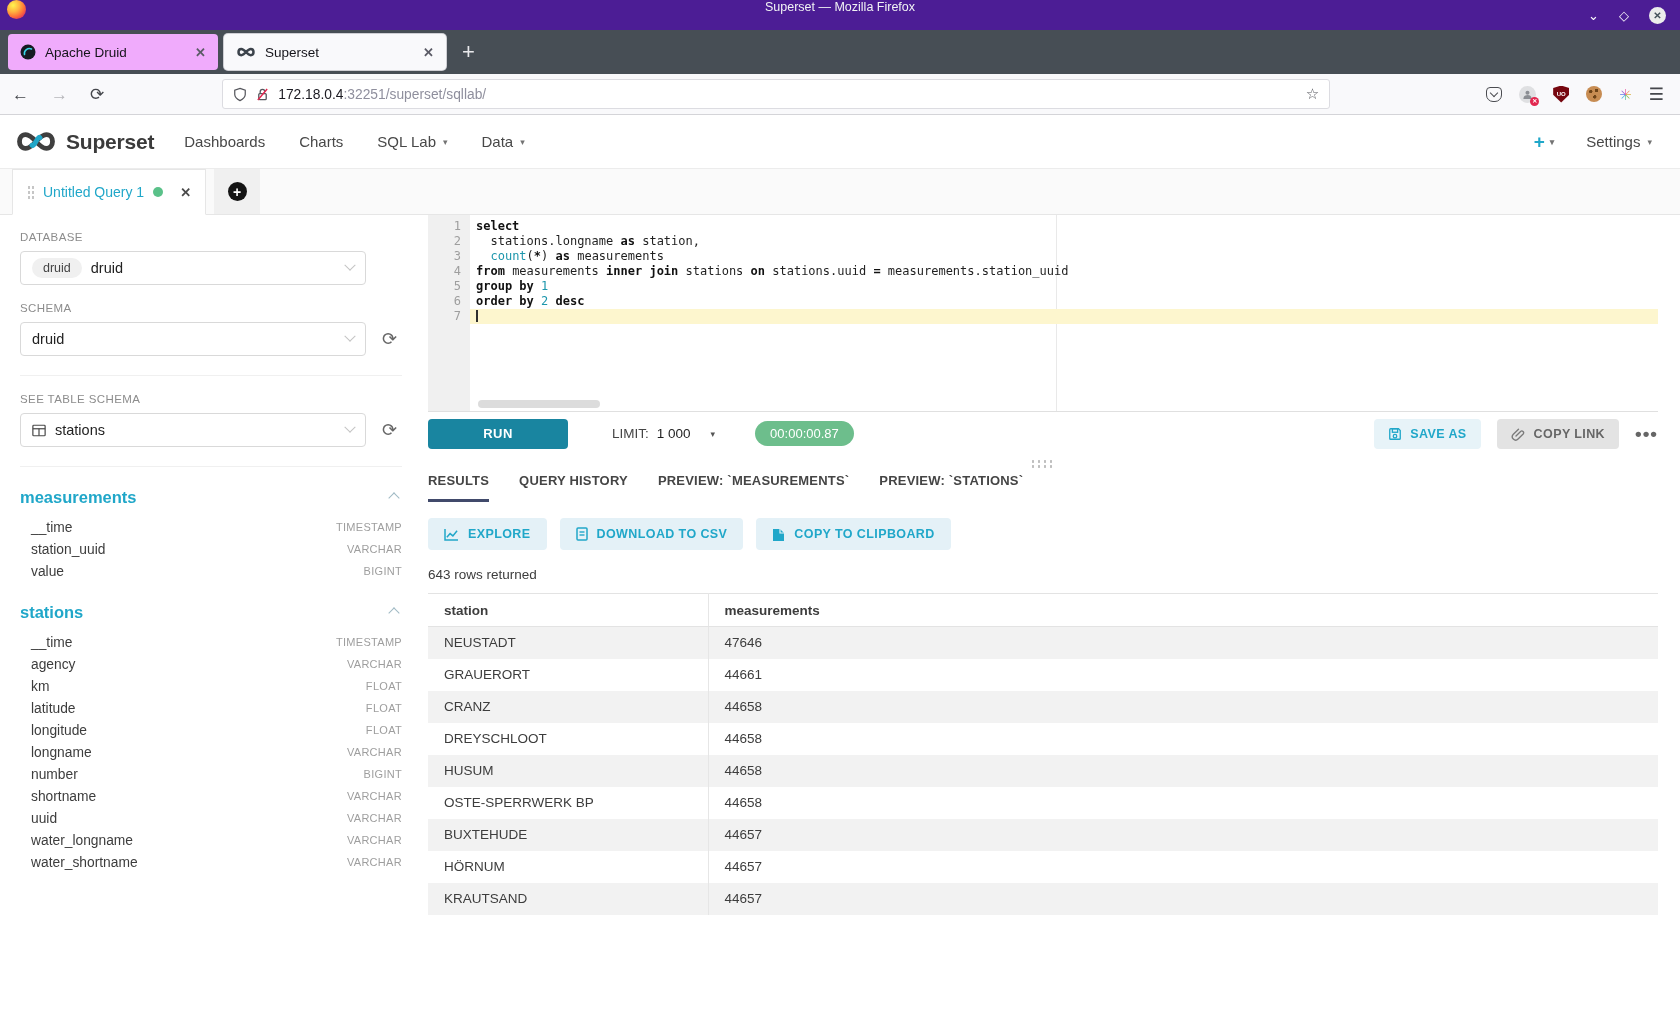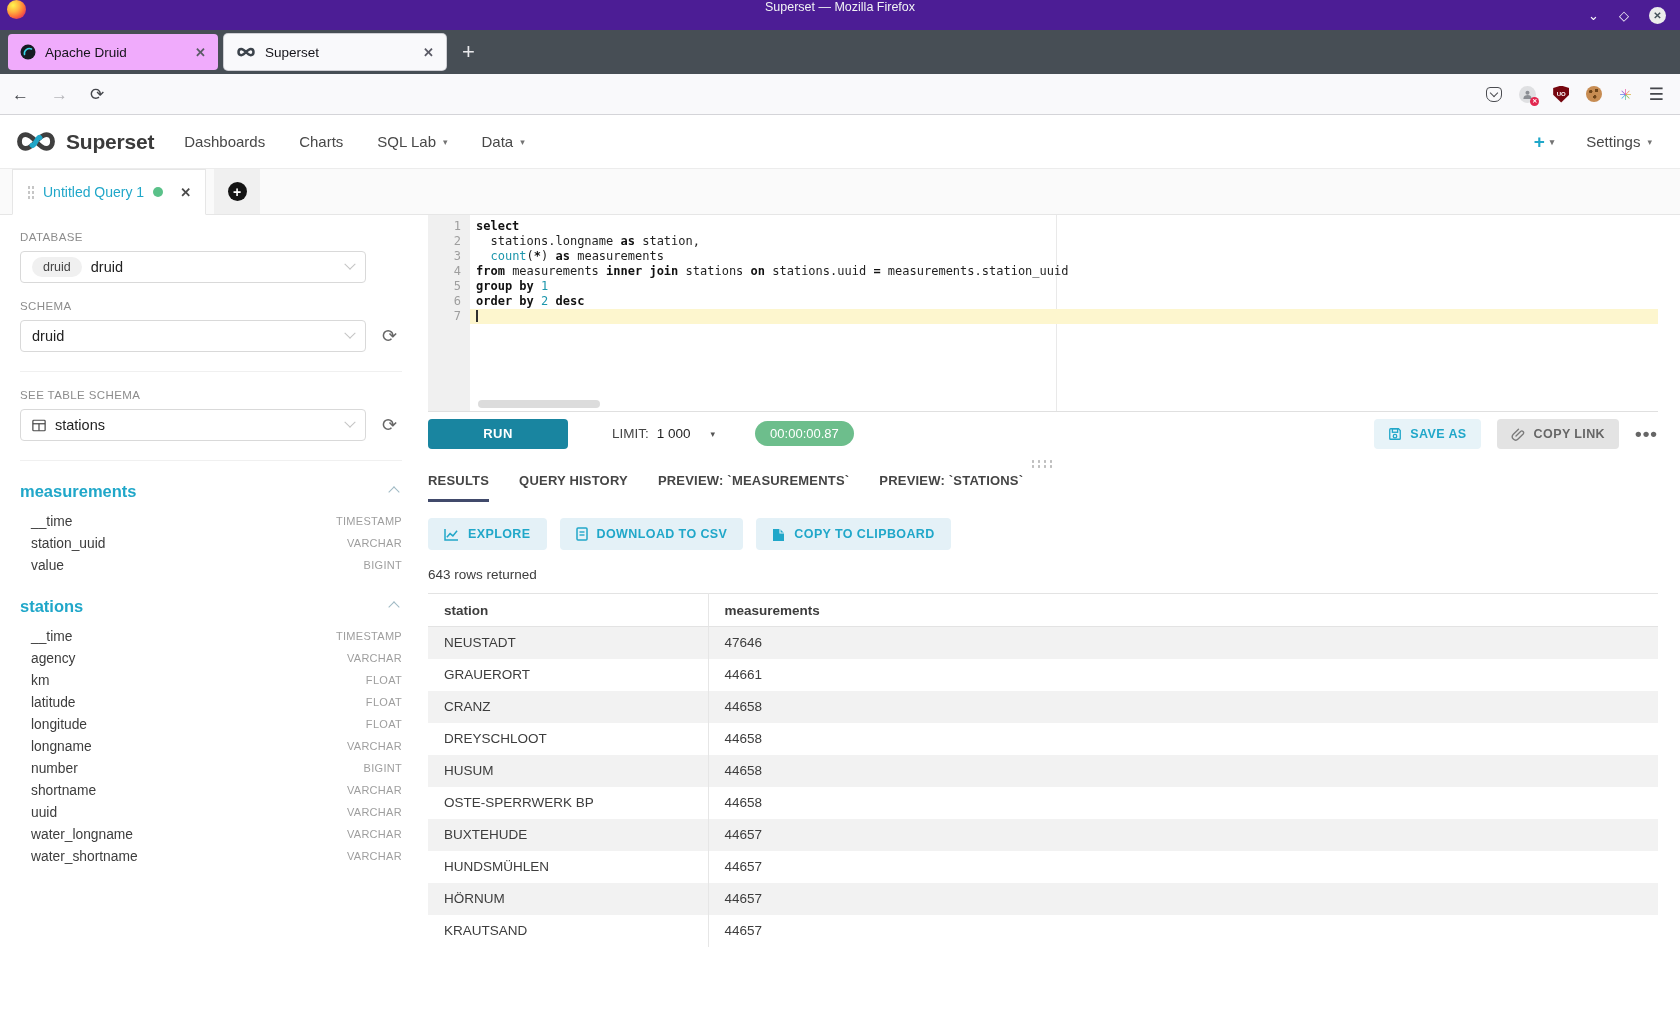--- a/index.html
+++ b/index.html
@@ -63,21 +63,21 @@
   .dot-green { width:10px; height:10px; border-radius:50%; background:#5ac189; }
   .qtab-close { color:#4a4a4a; font-size:13px; font-weight:700; margin-left:8px; }
   .plus-tab { width:46px; background:#f0f0f0; display:flex; align-items:center; justify-content:center; margin-left:8px; }
   .plus-circle { width:19px; height:19px; border-radius:50%; background:#141414; color:#fff; font-size:14px; font-weight:700; display:flex; align-items:center; justify-content:center; line-height:0; }
 
   
   .main { flex:1; display:flex; min-height:0; }
   .sidebar { width:420px; flex:0 0 auto; padding:16px 18px 0 20px; overflow:hidden; }
   .side-label { font-size:11.5px; color:#8c8c8c; letter-spacing:.4px; margin-bottom:8px; }
   .select-row { display:flex; align-items:center; gap:16px; }
-  .select { width:346px; height:32px; border:1px solid #d9d9d9; border-radius:4px; background:#fff; display:flex; align-items:center; padding:10px 11px; font-size:14.5px; color:#222; gap:9px; }
+  .select { width:346px; height:32px; border:1px solid #d9d9d9; border-radius:4px; background:#fff; display:flex; align-items:center; padding:16px 11px; font-size:14.5px; color:#222; gap:9px; }
   .sel-chev { margin-left:auto; width:8px; height:8px; border-right:1.5px solid #c4c4c4; border-bottom:1.5px solid #c4c4c4; transform:rotate(45deg) translate(-2px,-2px); }
   .tag { background:#f0f0f0; border-radius:11px; padding:3px 11px; font-size:12.5px; color:#444; }
   .refresh { color:#666; font-size:18px; line-height:1; }
   .divider { height:1px; background:#f0f0f0; margin-top:19px; }
   .sec-gap { margin-top:17px; }
   .tbl { margin-top:21px; }
   .tbl-head { display:flex; align-items:center; justify-content:space-between; margin-bottom:9px; }
   .tbl-title { color:#20a7c9; font-weight:700; font-size:16.5px; }
   .chev-up { width:8px; height:8px; border-right:1.7px solid #9fb9c4; border-bottom:1.7px solid #9fb9c4; transform:rotate(-135deg); margin-right:4px; }
   .col-row { display:flex; align-items:center; justify-content:space-between; height:22px; padding-left:11px; }
@@ -166,20 +166,32 @@
       <span>Superset</span>
       <span class="btab-close">✕</span>
     </div>
     <span class="newtab-btn">+</span>
   </div>
 
   <div class="urlrow">
     <span class="nav-ic">←</span>
     <span class="nav-ic disabled">→</span>
     <span class="nav-ic">⟳</span>
+    <div class="urlbox">
+      <svg width="14" height="15" viewBox="0 0 16 16">
+          <path d="M8 1 L14 3 V8 C14 12 8 15 8 15 C8 15 2 12 2 8 V3 Z" fill="none" stroke="#55565c" stroke-width="1.4"></path>
+        </svg>
+      <svg width="13" height="15" viewBox="0 0 14 16">
+          <rect x="3" y="7" width="8" height="6.5" rx="1" fill="none" stroke="#55565c" stroke-width="1.4"></rect>
+          <path d="M4.5 7 V5 a2.5 2.5 0 0 1 5 0" fill="none" stroke="#55565c" stroke-width="1.4"></path>
+          <line x1="2" y1="14" x2="12" y2="2" stroke="#e22850" stroke-width="1.6"></line>
+        </svg>
+      <span class="url-text"><span class="url-host">172.18.0.4</span><span class="url-path">:32251/superset/sqllab/</span></span>
+      <span class="url-star">☆</span>
+    </div>
     <div class="ext-cluster">
       <span class="pocket">
           <span class="chevsm"></span>
         </span>
       <span class="acct">
           <svg width="11" height="11" viewBox="0 0 12 12">
             <circle cx="6" cy="4" r="2.2" fill="#8b8e93"></circle>
             <path d="M1.5 11 a4.5 4.5 0 0 1 9 0" fill="#8b8e93"></path>
           </svg>
           <span class="acct-badge">✕</span>
@@ -459,24 +471,20 @@
               </tr>
               <tr>
                 <td>OSTE-SPERRWERK BP</td>
                 <td>44658</td>
               </tr>
               <tr>
                 <td>BUXTEHUDE</td>
                 <td>44657</td>
               </tr>
               <tr>
-                <td>HUNDSMÜHLEN</td>
-                <td>44657</td>
-              </tr>
-              <tr>
                 <td>HÖRNUM</td>
                 <td>44657</td>
               </tr>
               <tr>
                 <td>KRAUTSAND</td>
                 <td>44657</td>
               </tr>
             </tbody>
         </table>
       </div>

